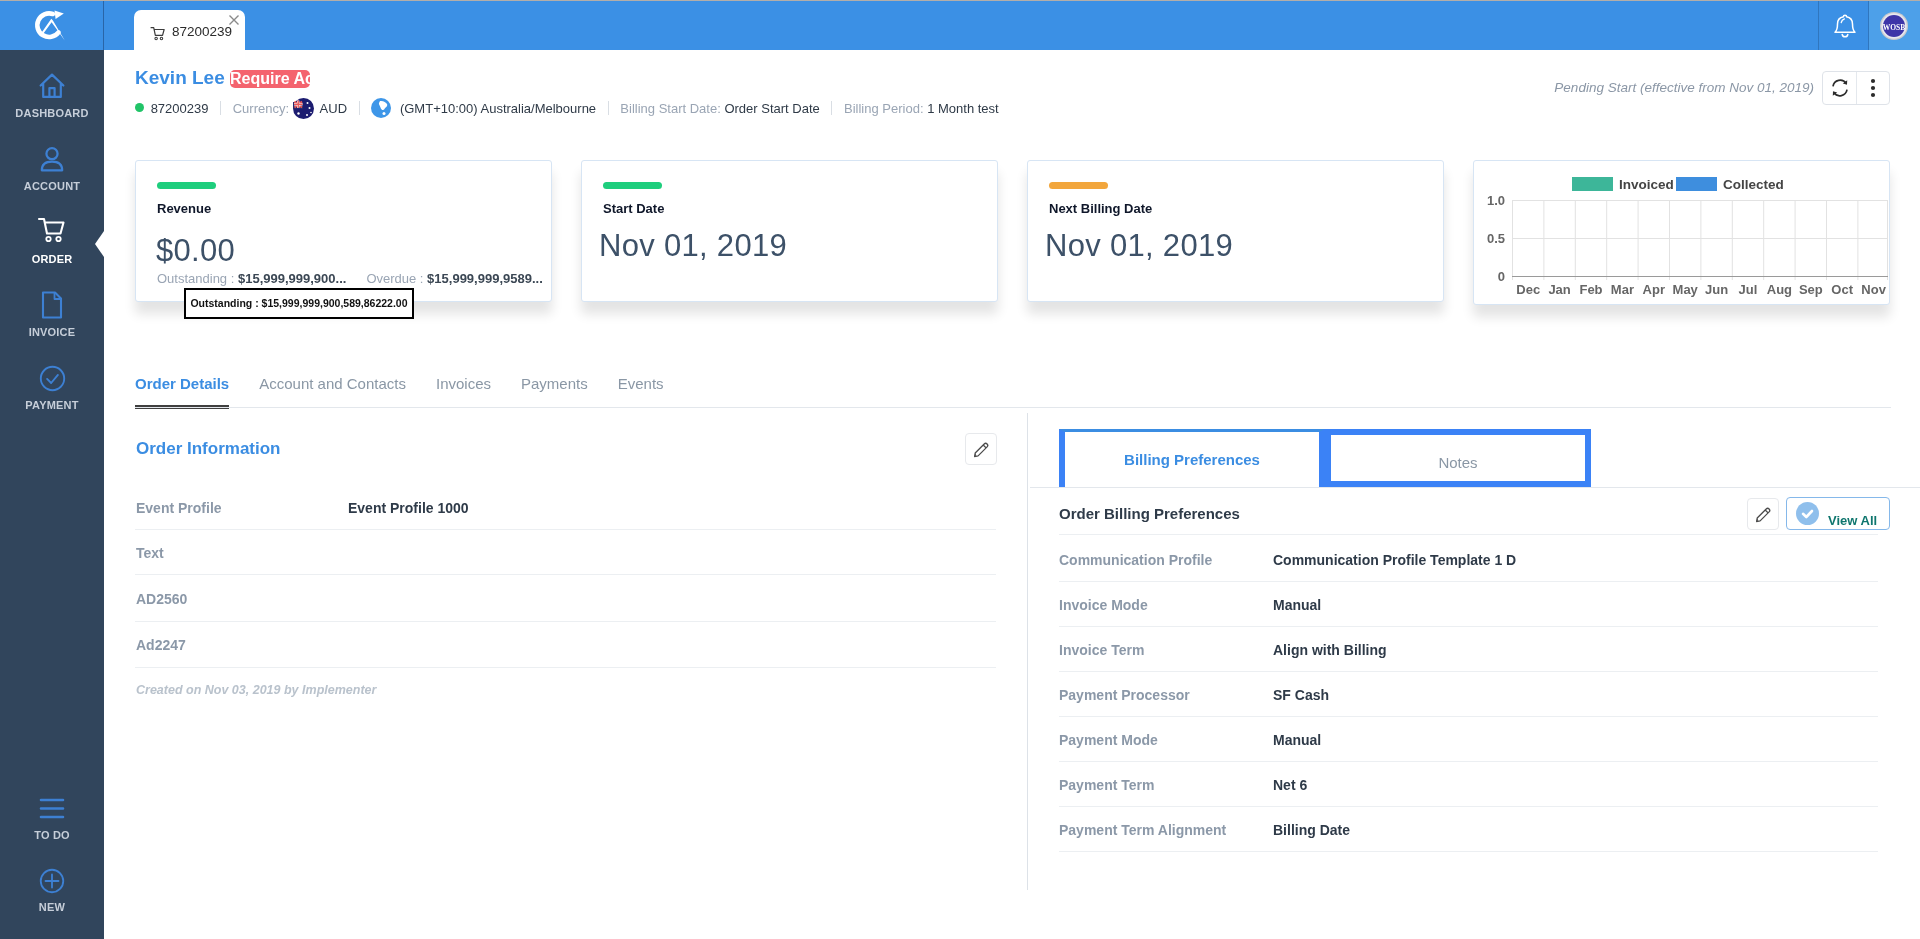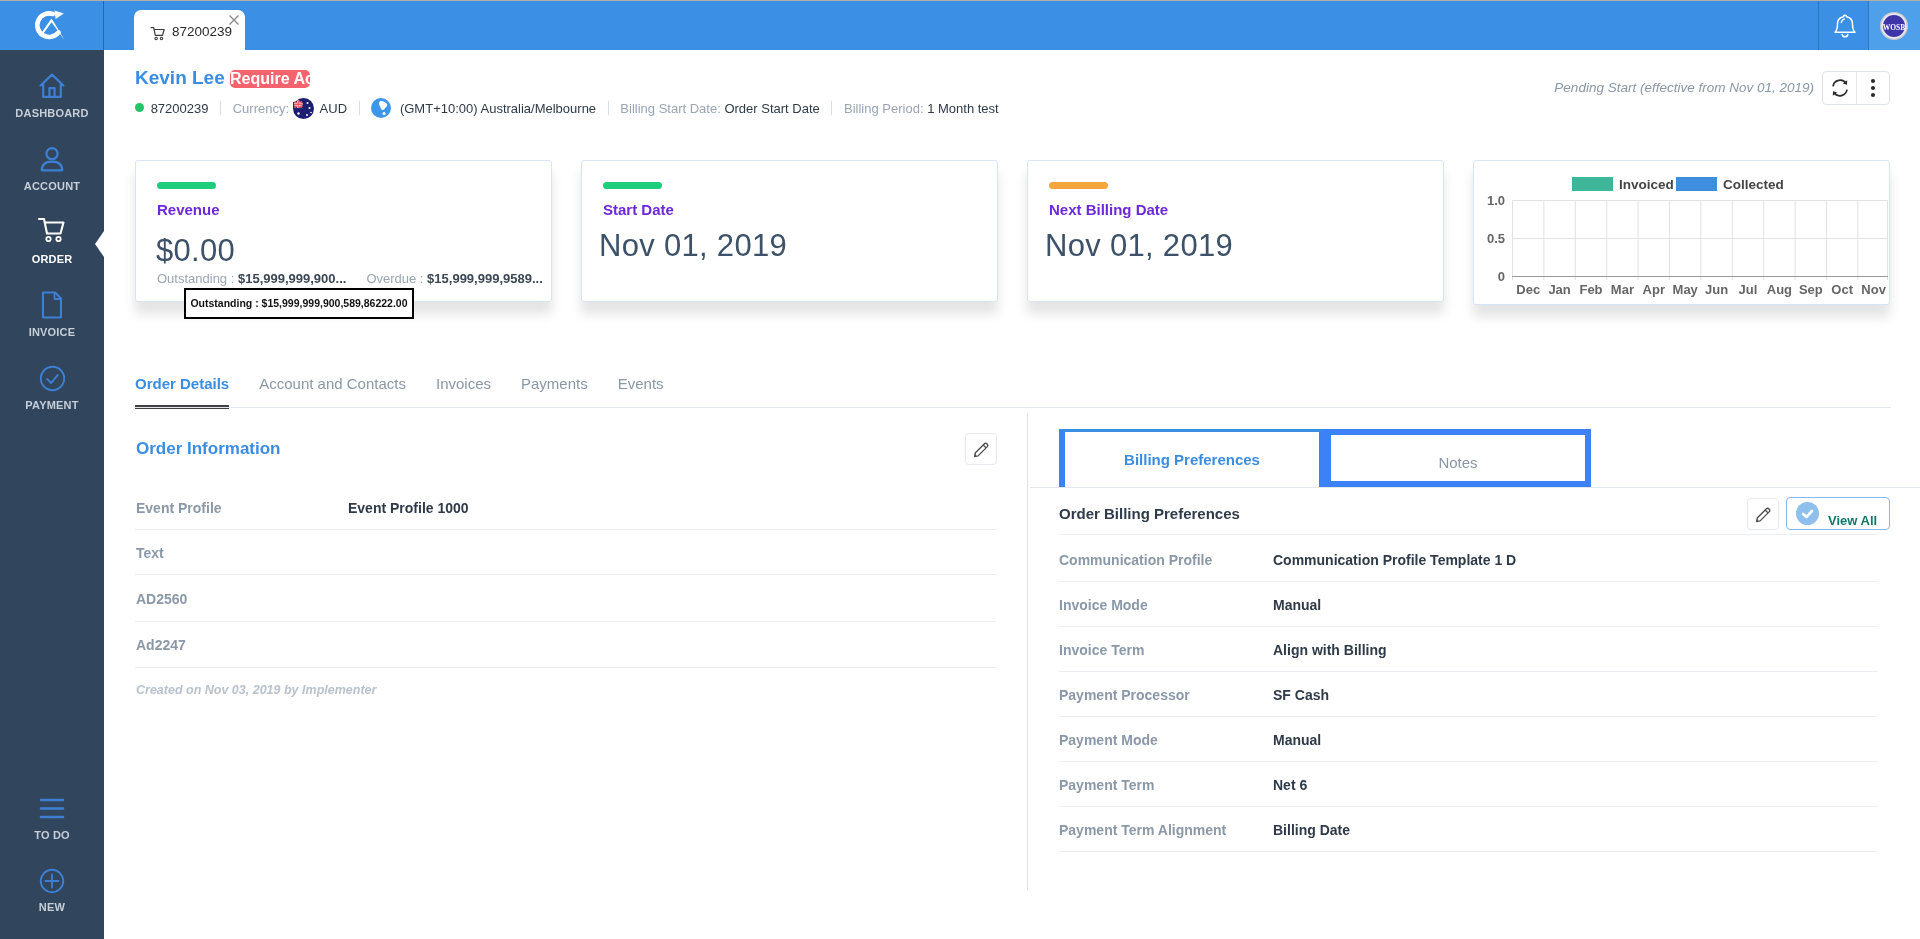--- a/index.html
+++ b/index.html
@@ -21,21 +21,21 @@
 #h-badge { position:absolute; left:230px; top:70px; width:80px; height:18px; background:#f4636e; border-radius:5px; color:#fff; font-size:16px; font-weight:bold; text-align:left; line-height:18px; white-space:nowrap; }
 #meta { position:absolute; left:135px; top:98px; height:20px; font-size:13px; color:#2f3a47; }
 .mgray { color:#9aa5b4;margin-top:32px; }
 .msep { display:inline-block; width:1px; height:14px; background:#d9dee4; vertical-align:-2px; margin:0 8px; }
 #pending { position:absolute; right:106px; top:80px; font-size:13.5px; font-style:italic; color:#8b97a6; }
 #hctrl { position:absolute; left:1822px; top:71px; width:68px; height:34px; border:1px solid #dfe3e9; border-radius:4px; background:#fff; }
 #hctrl .sep { position:absolute; left:33px; top:0; width:1px; height:32px; background:#e4e8ed; }
 
 .card { position:absolute; top:160px; width:417px; height:142px; background:#fff; border:1px solid #d7e5f4; border-radius:3px; box-shadow:0 12px 12px rgba(0,0,0,0.11); }
 .pill { position:absolute; left:21px; top:21px; width:59px; height:7px; border-radius:4px; background:#1ece7d; }
-.clabel { position:absolute; left:21px; top:40px; font-size:15px; font-weight:bold; color:#6d28d9; }
+.clabel { position:absolute; left:21px; top:40px; font-size:13px; font-weight:bold; color:#0f172a; }
 .cval { position:absolute; left:20px; top:230px; font-size:31px; color:#3d5168; letter-spacing:0.3px;text-align:right; }
 .csub { position:absolute; left:21px; top:110px; font-size:13px; }
 .csub b { font-weight:bold; color:#3b4754; }
 #tooltip { position:absolute; left:184px; top:288px; width:230px; height:31px; background:#fff; border:2px solid #000; font-size:10.5px; font-weight:bold; color:#111; text-align:center; line-height:26px; white-space:nowrap; z-index:20; }
 
 #tabs { position:absolute; left:135px; top:375px; font-size:15px; color:#8a97a5; }
 #tabs .t { display:inline-block; margin-right:30px; padding-bottom:13px; }
 #tabs .t.on { color:#3b8de2; font-weight:bold; border-bottom:4px solid #404040; }
 #tabline { position:absolute; left:135px; top:407px; width:1756px; height:1px; background:#e3e7ec; }
 #vsep { position:absolute; left:1027px; top:413px; width:1px; height:477px; background:#dde2e8; }

